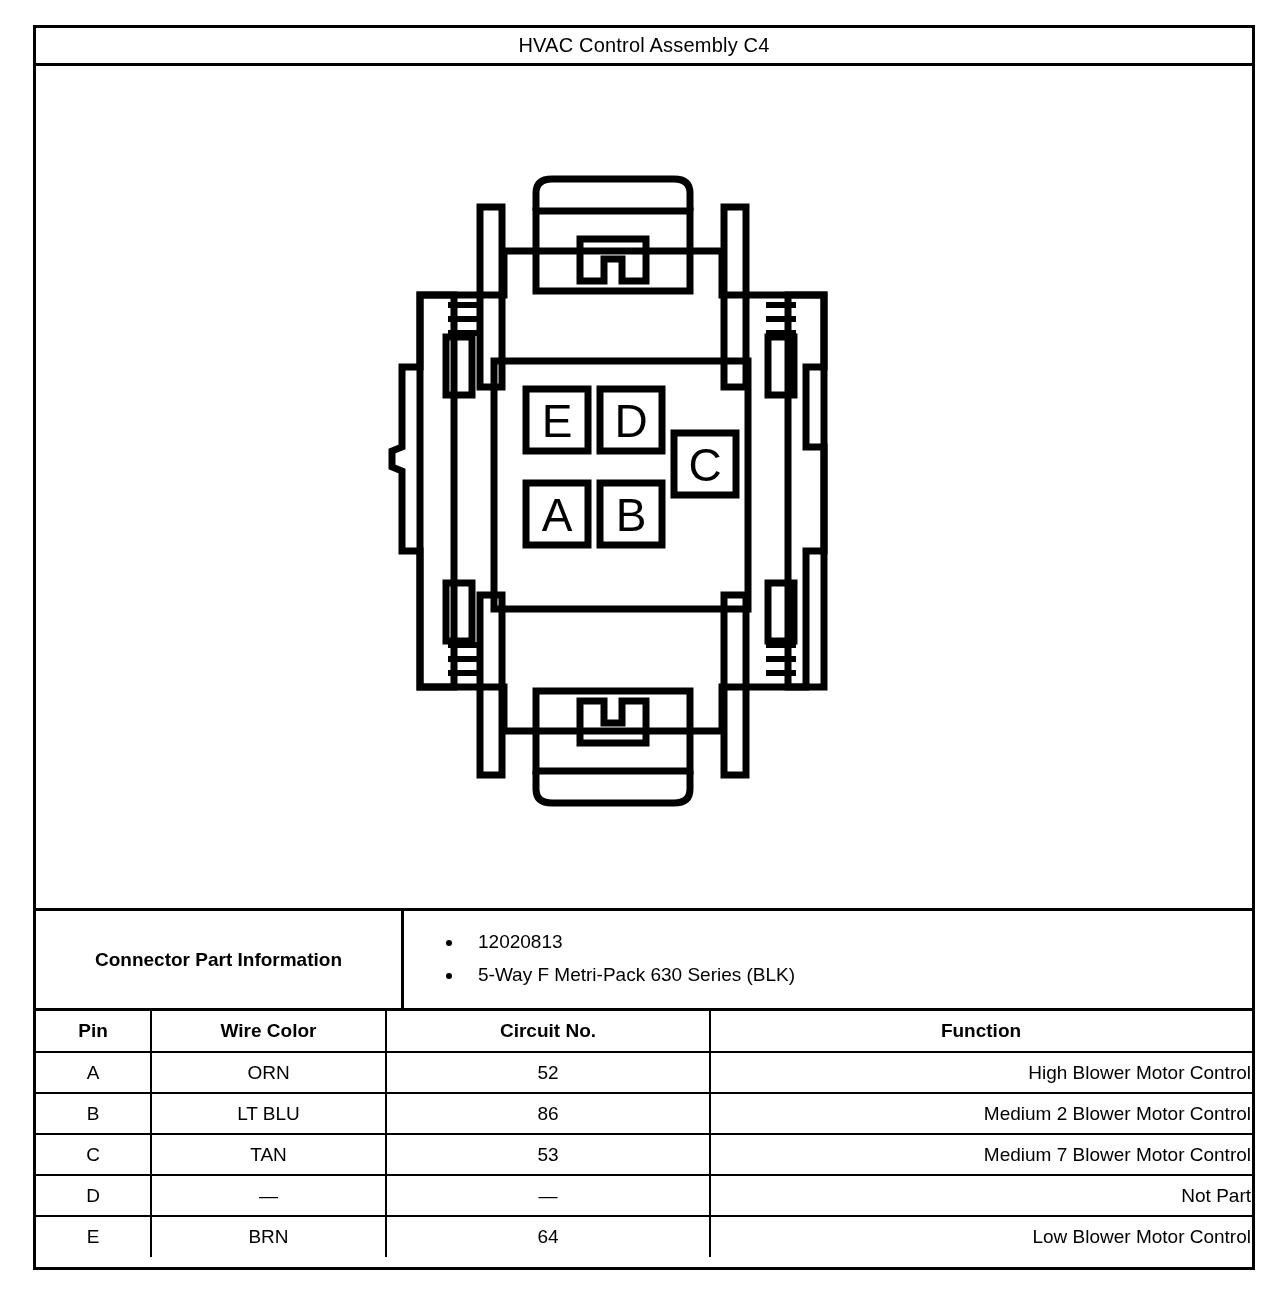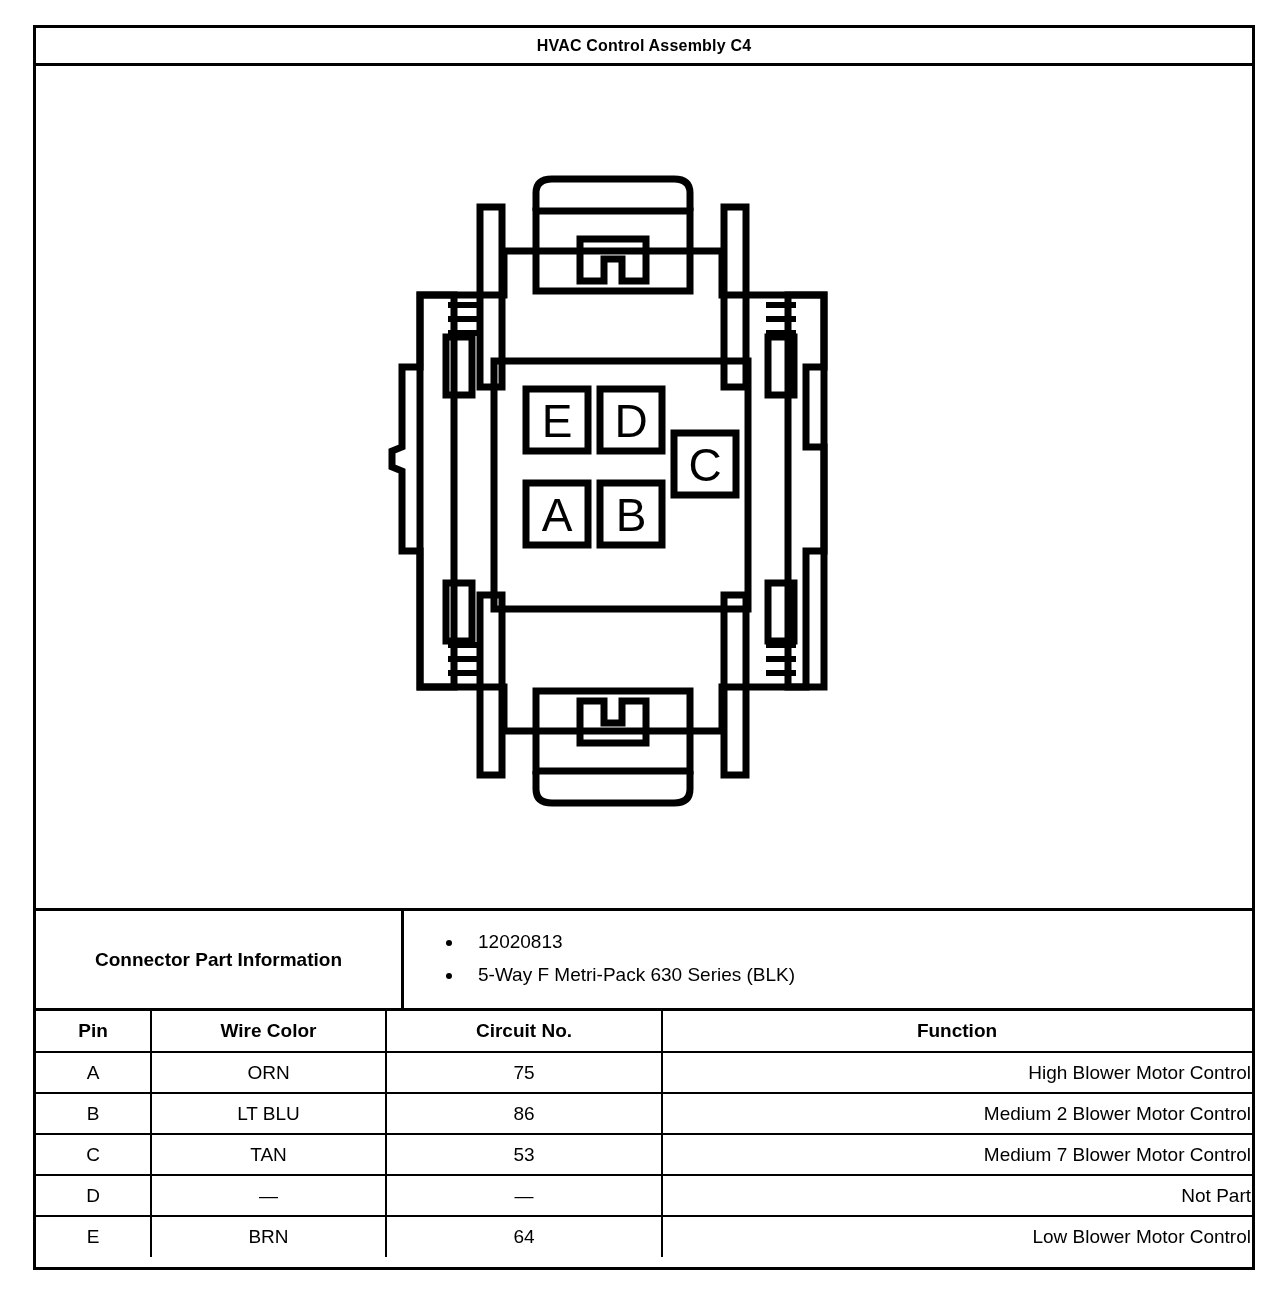--- a/index.html
+++ b/index.html
@@ -31,22 +31,22 @@
   
   .title-bar {
     height: 38px;
     border-bottom: 3px solid #000;
     display: flex;
     align-items: center;
     justify-content: center;
     box-sizing: border-box;
   }
   .title-bar .title-text {
-    font-size: 16px;
-    font-weight: bold;
+    font-size: 20px;
+    font-weight: normal;
     letter-spacing: 0.2px;
   }
   
   .diagram-area {
     position: relative;
     height: 845px;
     border-bottom: 3px solid #000;
     box-sizing: border-box;
     overflow: hidden;
   }
@@ -111,21 +111,21 @@
   }
   .pin-table th:last-child,
   .pin-table td:last-child {
     border-right: none;
   }
   .pin-table tr:last-child td {
     border-bottom: none;
   }
   .col-pin { width: 115px; text-align: center; }
   .col-wire { width: 235px; text-align: center; }
-  .col-circuit { width: 276px; text-align: center; }
+  .col-circuit { width: 324px; text-align: center; }
   .col-function { text-align: right; padding-left: 9px; }
   .pin-table thead th {
     font-weight: bold;
   }
   .pin-table thead th.col-function {
     text-align: center;
     padding-left: 0;
   }
 </style>
 </head>
@@ -222,21 +222,21 @@
           <th class="col-pin">Pin</th>
           <th class="col-wire">Wire Color</th>
           <th class="col-circuit">Circuit No.</th>
           <th class="col-function">Function</th>
         </tr>
       </thead>
       <tbody>
         <tr>
           <td class="col-pin">A</td>
           <td class="col-wire">ORN</td>
-          <td class="col-circuit">75</td>
+          <td class="col-circuit">52</td>
           <td class="col-function">High Blower Motor Control</td>
         </tr>
         <tr>
           <td class="col-pin">B</td>
           <td class="col-wire">LT BLU</td>
           <td class="col-circuit">86</td>
           <td class="col-function">Medium 2 Blower Motor Control</td>
         </tr>
         <tr>
           <td class="col-pin">C</td>

